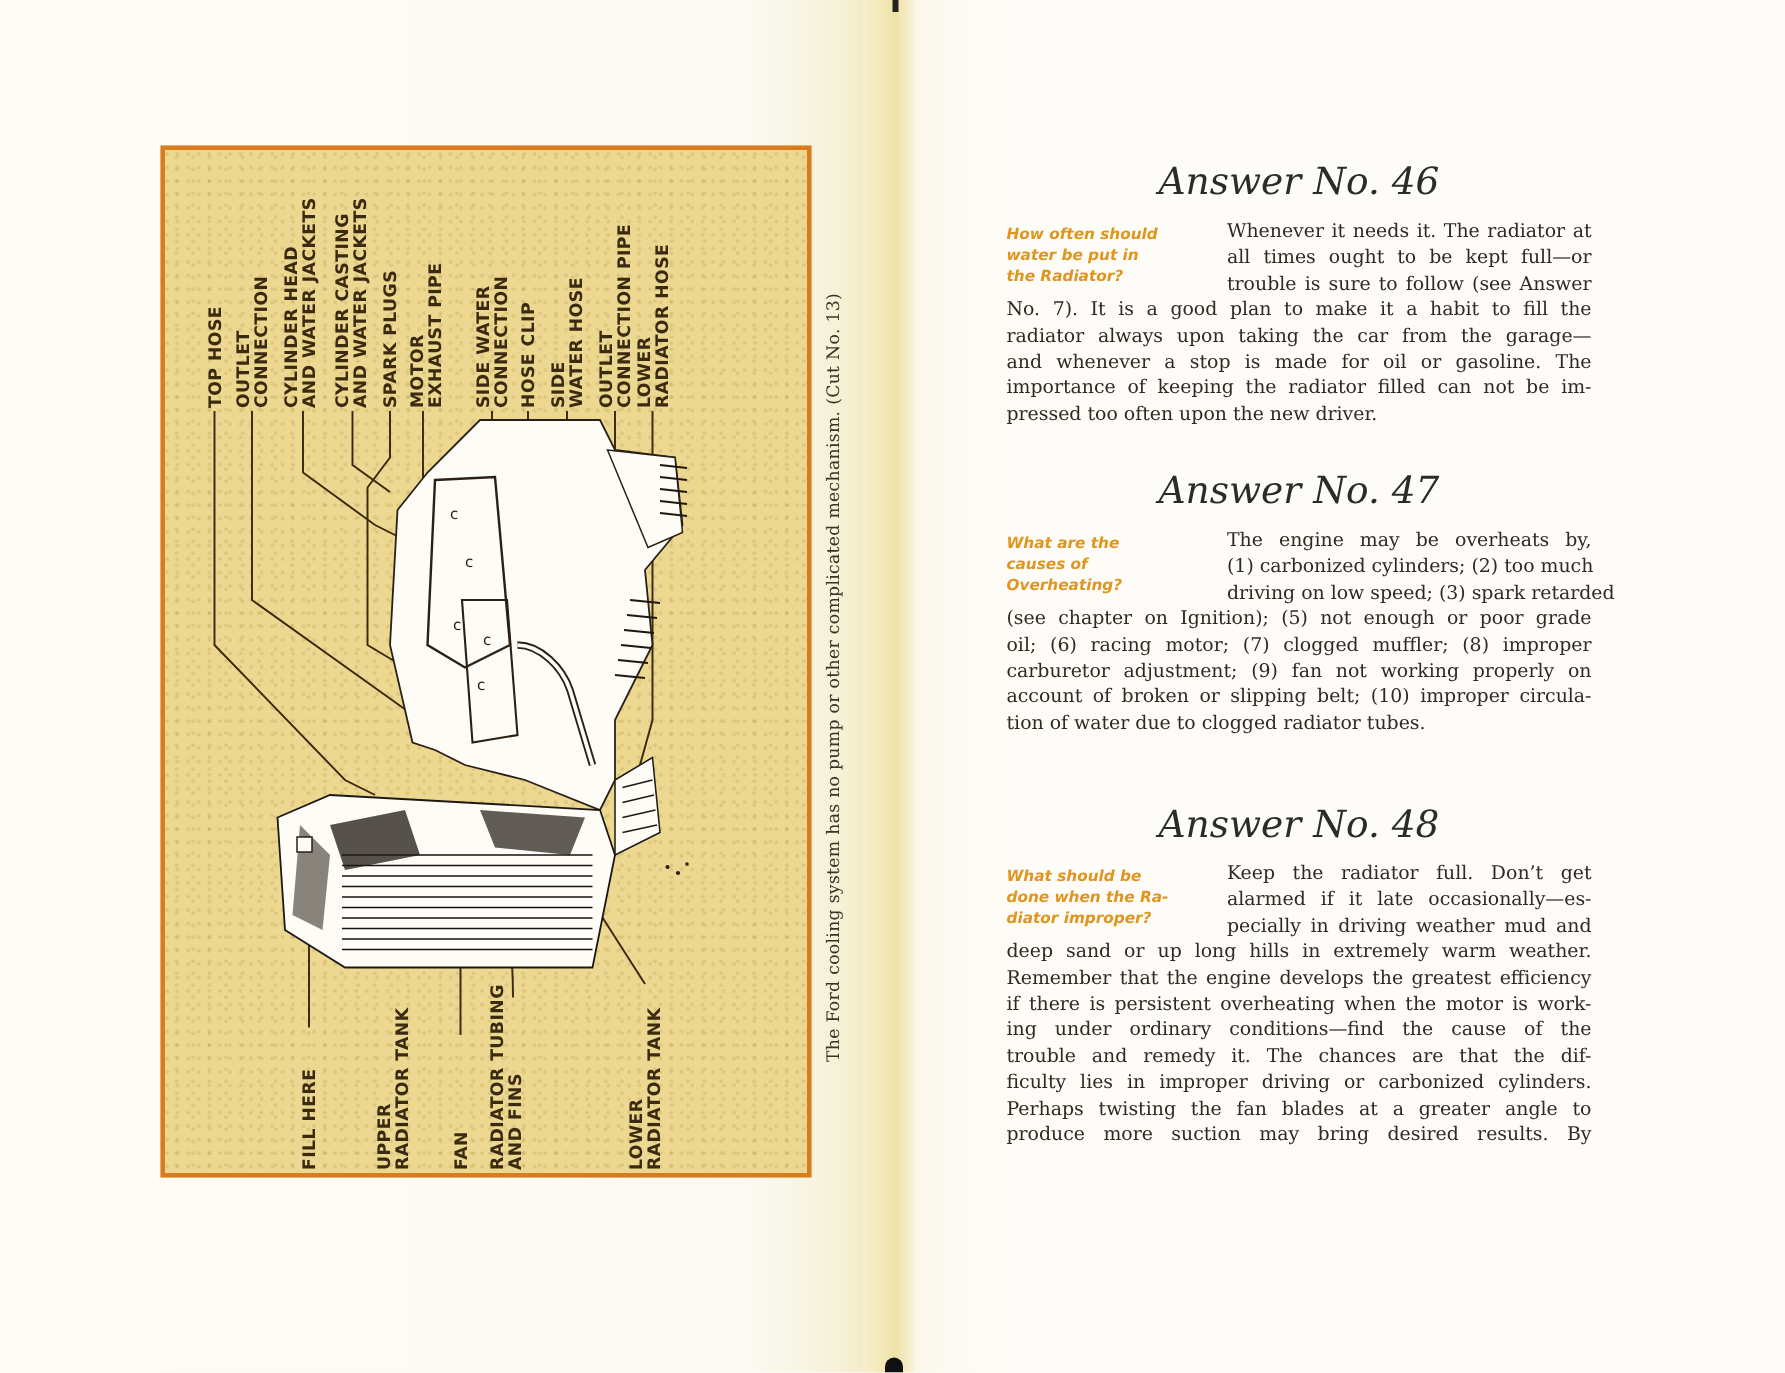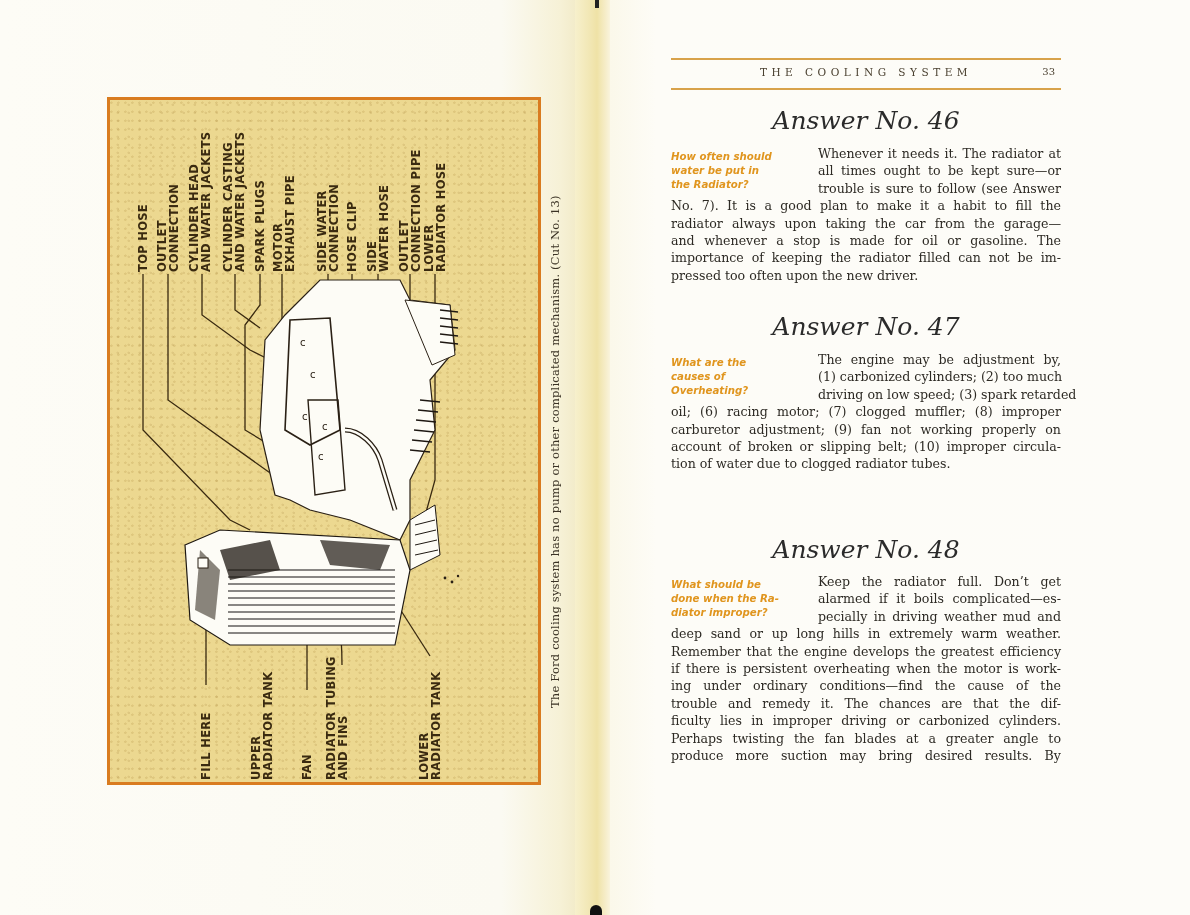--- a/index.html
+++ b/index.html
@@ -198,67 +198,64 @@
 RADIATOR TANK</div>
     <div class="vlabel" style="left:191px; top:594px; height:86px;">FAN</div>
     <div class="vlabel" style="left:215px; top:568px; height:112px;">RADIATOR TUBING
 AND FINS</div>
     <div class="vlabel" style="left:308px; top:558px; height:122px;">LOWER
 RADIATOR TANK</div>
   </div>
 
   <div class="caption">The Ford cooling system has no pump or other complicated mechanism.   (Cut No. 13)</div>
 
-  <div class="running-head">
-    <div class="title">THE COOLING SYSTEM</div>
-    <div class="pnum">33</div>
-  </div>
 
   <div class="answer-heading" style="top:106px;">Answer No. 46</div>
   <div class="side-q" style="top:150px;">
     <div>How often should</div>
     <div>water be put in</div>
     <div>the Radiator?</div>
   </div>
   <div class="para" style="left:671px; top:145px; width:390px;">
     <span class="line" style="margin-left:147px;">Whenever it needs it.  The radiator at</span>
-    <span class="line" style="margin-left:147px;">all times ought to be kept sure—or</span>
+    <span class="line" style="margin-left:147px;">all times ought to be kept full—or</span>
     <span class="line" style="margin-left:147px;">trouble is sure to follow (see Answer</span>
     <span class="line">No. 7).   It is a good plan to make it a habit to fill the</span>
     <span class="line">radiator always upon taking the car from the garage—</span>
     <span class="line">and whenever a stop is made for oil or gasoline.   The</span>
     <span class="line">importance of keeping the radiator filled can not be im-</span>
     <span class="line end">pressed too often upon the new driver.</span>
   </div>
 
   <div class="answer-heading" style="top:312px;">Answer No. 47</div>
   <div class="side-q" style="top:356px;">
     <div>What are the</div>
     <div>causes of</div>
     <div>Overheating?</div>
   </div>
   <div class="para" style="left:671px; top:351px; width:390px;">
-    <span class="line" style="margin-left:147px;">The engine may be adjustment by,</span>
+    <span class="line" style="margin-left:147px;">The engine may be overheats by,</span>
     <span class="line" style="margin-left:147px;">(1) carbonized cylinders; (2) too much</span>
     <span class="line" style="margin-left:147px;">driving on low speed; (3) spark retarded</span>
+    <span class="line">(see chapter on Ignition); (5) not enough or poor grade</span>
     <span class="line">oil; (6) racing motor; (7) clogged muffler; (8) improper</span>
     <span class="line">carburetor adjustment; (9) fan not working properly on</span>
     <span class="line">account of broken or slipping belt; (10) improper circula-</span>
     <span class="line end">tion of water due to clogged radiator tubes.</span>
   </div>
 
   <div class="answer-heading" style="top:535px;">Answer No. 48</div>
   <div class="side-q" style="top:578px;">
     <div>What should be</div>
     <div>done when the Ra-</div>
     <div>diator improper?</div>
   </div>
   <div class="para" style="left:671px; top:573px; width:390px;">
     <span class="line" style="margin-left:147px;">Keep the radiator full.  Don’t get</span>
-    <span class="line" style="margin-left:147px;">alarmed if it boils complicated—es-</span>
+    <span class="line" style="margin-left:147px;">alarmed if it late occasionally—es-</span>
     <span class="line" style="margin-left:147px;">pecially in driving weather mud and</span>
     <span class="line">deep sand or up long hills in extremely warm weather.</span>
     <span class="line">Remember that the engine develops the greatest efficiency</span>
     <span class="line">if there is persistent overheating when the motor is work-</span>
     <span class="line">ing under ordinary conditions—find the cause of the</span>
     <span class="line">trouble and remedy it.  The chances are that the dif-</span>
     <span class="line">ficulty lies in improper driving or carbonized cylinders.</span>
     <span class="line">Perhaps twisting the fan blades at a greater angle to</span>
     <span class="line">produce more suction may bring desired results.   By</span>
   </div>

